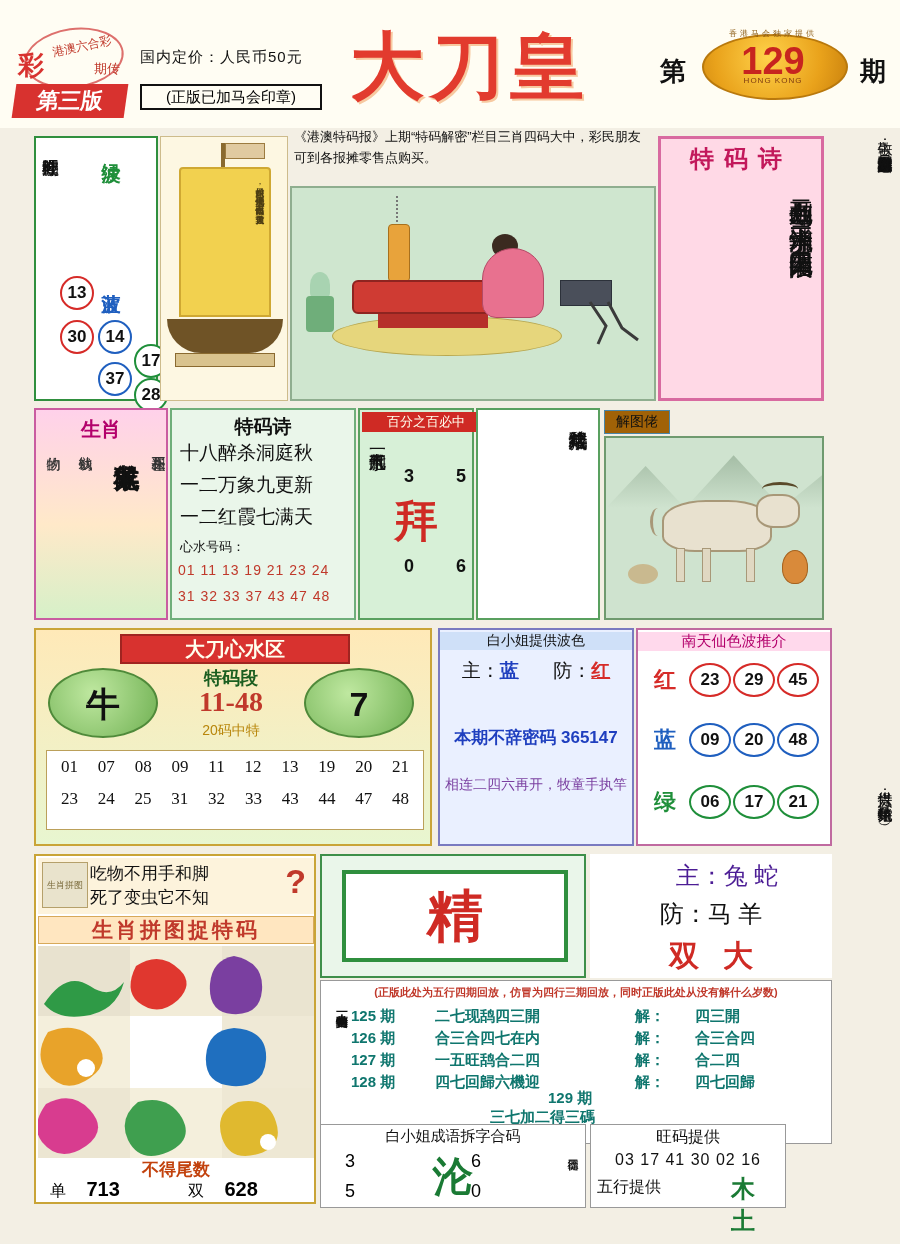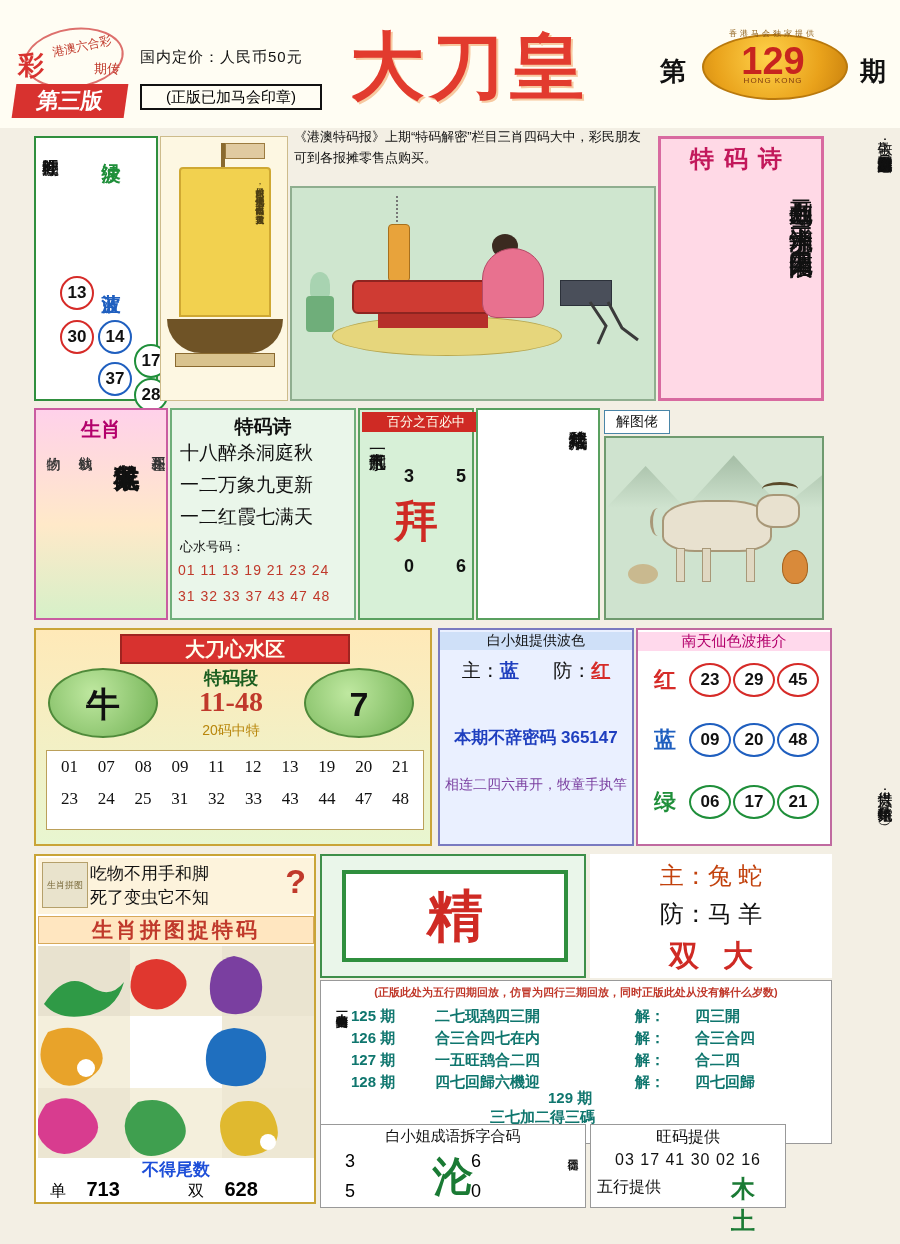--- a/index.html
+++ b/index.html
@@ -94,21 +94,21 @@
   #poem-box .ln{position:absolute;left:8px;font-size:19px;color:#111;font-family:"Liberation Serif",serif;}
   #poem-box .xs{position:absolute;left:8px;top:128px;font-size:13px;color:#111;}
   #poem-box .nums{position:absolute;left:6px;font-size:14px;color:#c0392b;letter-spacing:1px;}
   #bai-box{left:358px;top:408px;width:116px;height:212px;background:#d7f0d7;border:2px solid #59a05f;}
   #bai-box .hd{position:absolute;top:2px;left:2px;width:110px;height:20px;background:#cf2a24;color:#ffe;font-size:13px;padding-left:9px;}
   #bai-box .n{position:absolute;font-size:18px;color:#111;font-weight:bold;}
   #bai-box .bai{position:absolute;left:0;top:82px;width:100%;text-align:center;font-size:44px;color:#cf2a24;font-weight:bold;font-family:"Liberation Serif",serif;}
   #bai-box .side{position:absolute;left:6px;top:30px;height:170px;font-size:17px;line-height:22px;writing-mode:vertical-rl;text-orientation:upright;color:#111;}
   #zhu-box{left:476px;top:408px;width:124px;height:212px;background:#ffffff;border:2px solid #59a05f;}
   #zhu-box .side{position:absolute;right:8px;top:6px;height:198px;font-size:19px;line-height:24px;writing-mode:vertical-rl;text-orientation:upright;color:#111;}
-  #jietu{left:604px;top:410px;width:66px;height:24px;background:#ffffff;border:1px solid #4a86a8;font-size:14px;color:#111;}
+  #jietu{left:604px;top:410px;width:66px;height:24px;background:#a16207;border:1px solid #4a86a8;font-size:14px;color:#111;}
   #ox-box{left:604px;top:436px;width:220px;height:184px;background:#cfe3cf;border:2px solid #6f9a6f;overflow:hidden;}
   #ox-mt{position:absolute;left:0;top:10px;width:220px;height:60px;background:linear-gradient(180deg,#9fb8a0,#cfe3cf);clip-path:polygon(0 100%,18% 30%,36% 100%,58% 12%,80% 100%,100% 40%,100% 100%);}
   #ox-body{position:absolute;left:56px;top:62px;width:110px;height:52px;background:#e8e1cf;border:2px solid #a89878;border-radius:40% 40% 30% 30%;}
   #ox-head{position:absolute;left:150px;top:56px;width:44px;height:34px;background:#e8e1cf;border:2px solid #a89878;border-radius:40%;}
   #ox-horn{position:absolute;left:156px;top:44px;width:36px;height:14px;border-top:3px solid #5a4a2a;border-radius:50%;}
   #ox-leg1{position:absolute;left:70px;top:110px;width:9px;height:34px;background:#e0d8c2;border:1px solid #a89878;}
   #ox-leg2{position:absolute;left:96px;top:110px;width:9px;height:34px;background:#e0d8c2;border:1px solid #a89878;}
   #ox-leg3{position:absolute;left:140px;top:110px;width:9px;height:34px;background:#e0d8c2;border:1px solid #a89878;}
   #ox-tail{position:absolute;left:44px;top:70px;width:16px;height:28px;border-left:3px solid #a89878;border-radius:50%;}
   #ox-rock{position:absolute;left:22px;top:126px;width:30px;height:20px;background:#c9b98f;border-radius:50%;}
@@ -139,28 +139,28 @@
   #pz-box{left:34px;top:854px;width:282px;height:350px;background:#fff;border:2px solid #c9a437;}
   #pz-head{position:absolute;left:2px;top:2px;width:276px;height:56px;background:#fdf3dc;}
   #pz-head .q{position:absolute;right:8px;top:4px;font-size:34px;color:#c0392b;font-weight:bold;}
   #pz-head .l1{position:absolute;left:52px;top:4px;font-size:17px;color:#111;}
   #pz-head .l2{position:absolute;left:52px;top:28px;font-size:17px;color:#111;}
   #pz-head .stamp{position:absolute;left:4px;top:4px;width:44px;height:44px;background:#e9e3cc;border:1px solid #b5a06a;font-size:9px;color:#7a6a3a;}
   #pz-title{position:absolute;left:2px;top:60px;width:276px;height:28px;background:#ffe6c0;border:1px solid #d7a95a;}
   #pz-title span{display:block;text-align:center;line-height:26px;font-size:21px;color:#c0392b;font-weight:bold;letter-spacing:3px;}
   #pz-art{position:absolute;left:2px;top:90px;width:276px;height:212px;background:#fff;overflow:hidden;}
   #pz-foot{position:absolute;left:2px;top:302px;width:276px;height:44px;}
-  #pz-foot .t{position:absolute;left:0;top:0;width:276px;text-align:center;font-size:17px;color:#1d4ed8;font-weight:bold;}
+  #pz-foot .t{position:absolute;left:0;top:0;width:276px;text-align:center;font-size:17px;color:#c2410c;font-weight:bold;}
   #pz-foot .dan{position:absolute;left:12px;top:20px;font-size:16px;}
   #pz-foot .shuang{position:absolute;left:150px;top:20px;font-size:16px;}
   #jing-box{left:320px;top:854px;width:266px;height:124px;background:#eaf6ea;border:2px solid #3f8f4a;}
   #jing-in{position:absolute;left:20px;top:14px;width:226px;height:92px;background:#fff;border:4px solid #2f8f3e;}
   #jing-in span{display:block;text-align:center;line-height:84px;font-size:56px;color:#cf2a24;font-weight:bold;font-family:"Liberation Serif",serif;}
   #zf-box{left:590px;top:854px;width:242px;height:124px;background:#fff;}
-  #zf-box .r1{position:absolute;left:0;top:6px;width:100%;text-align:center;font-size:24px;color:#c2410c;}
+  #zf-box .r1{position:absolute;left:16px;top:6px;width:100%;text-align:center;font-size:24px;color:#4c1d95;}
   #zf-box .r2{position:absolute;left:0;top:44px;width:100%;text-align:center;font-size:24px;color:#111;}
   #zf-box .r3{position:absolute;left:0;top:82px;width:100%;text-align:center;font-size:30px;color:#cf2a24;font-weight:bold;letter-spacing:24px;text-indent:24px;}
   #hist-box{left:320px;top:980px;width:512px;height:164px;background:#fff;border:1px solid #999;font-weight:bold;}
   #hist-note{position:absolute;left:2px;top:2px;width:506px;height:20px;font-size:11px;color:#c0392b;text-align:center;line-height:18px;}
   #hist-side{position:absolute;left:4px;top:24px;width:24px;height:112px;font-size:12px;line-height:14px;writing-mode:vertical-rl;text-orientation:upright;color:#111;}
   .hrow{position:absolute;left:30px;width:478px;height:22px;font-size:15px;color:#0f766e;display:flex;align-items:center;}
   .hrow .c1{width:84px;}
   .hrow .c2{width:200px;}
   .hrow .c3{width:60px;}
   .hrow .c4{width:120px;}

